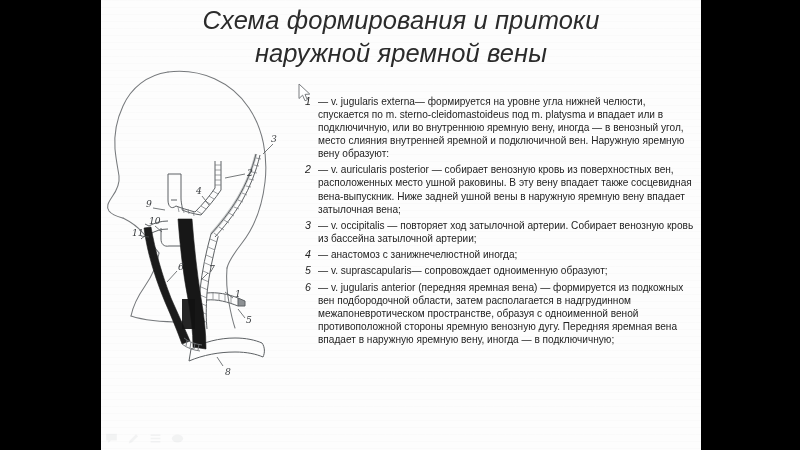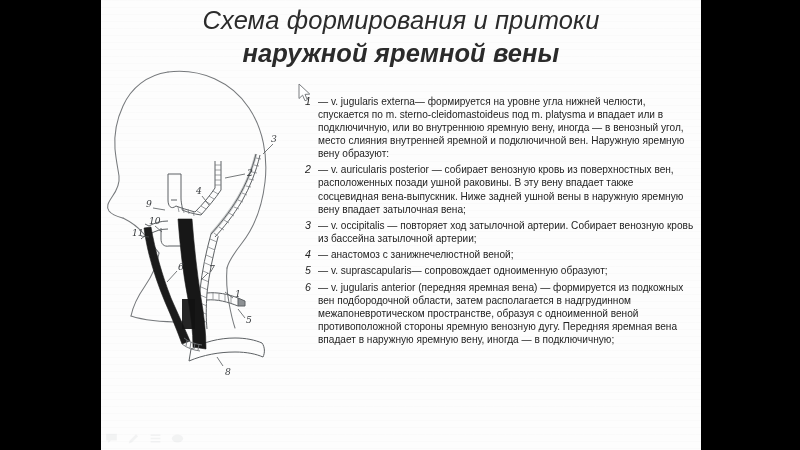--- a/index.html
+++ b/index.html
@@ -62,21 +62,21 @@
     left: 0; top: 4px;
     width: 600px;
     text-align: center;
     font-style: italic;
     font-size: 25.5px;
     line-height: 33px;
     color: #2b2b2b;
     letter-spacing: 0.1px;
     z-index: 3;
   }
-  .title .l2 { display: block; font-weight: bold; }
+  .title .l2 { display: block; }
 
   
   .figure {
     position: absolute;
     left: 4px;
     top: 66px;
     width: 210px;
     height: 340px;
     z-index: 2;
   }
@@ -323,29 +323,29 @@
       </svg>
     </div>
 
     <div class="legend">
       <div class="item">
         <span class="num">1</span>
         <span class="body">— v. jugularis externa— формируется на уровне угла нижней челюсти, спускается по m. sterno-cleidomastoideus под m. platysma и впадает или в подключичную, или во внутреннюю яремную вену, иногда — в венозный угол, место слияния внутренней яремной и подключичной вен. Наружную яремную вену образуют:</span>
       </div>
       <div class="item">
         <span class="num">2</span>
-        <span class="body">— v. auricularis posterior — собирает венозную кровь из поверхностных вен, расположенных позади ушной раковины. В эту вену впадает также сосцевидная вена-выпускник. Ниже задней ушной вены в наружную яремную вену впадает затылочная вена;</span>
+        <span class="body">— v. auricularis posterior — собирает венозную кровь из поверхностных вен, расположенных место ушной раковины. В эту вену впадает также сосцевидная вена-выпускник. Ниже задней ушной вены в наружную яремную вену впадает затылочная вена;</span>
       </div>
       <div class="item">
         <span class="num">3</span>
         <span class="body">— v. occipitalis — повторяет ход затылочной артерии. Собирает венозную кровь из бассейна затылочной артерии;</span>
       </div>
       <div class="item">
         <span class="num">4</span>
-        <span class="body">— анастомоз с занижнечелюстной веной;</span>
+        <span class="body">— анастомоз с занижнечелюстной иногда;</span>
       </div>
       <div class="item">
         <span class="num">5</span>
         <span class="body">— v. suprascapularis— сопровождает одноименную образуют;</span>
       </div>
       <div class="item">
         <span class="num">6</span>
         <span class="body">— v. jugularis anterior (передняя яремная вена) — формируется из подкожных вен подбородочной области, затем располагается в надгрудинном межапоневротическом пространстве, образуя с одноименной веной противоположной стороны яремную венозную дугу. Передняя яремная вена впадает в наружную яремную вену, иногда — в подключичную;</span>
       </div>
     </div>

